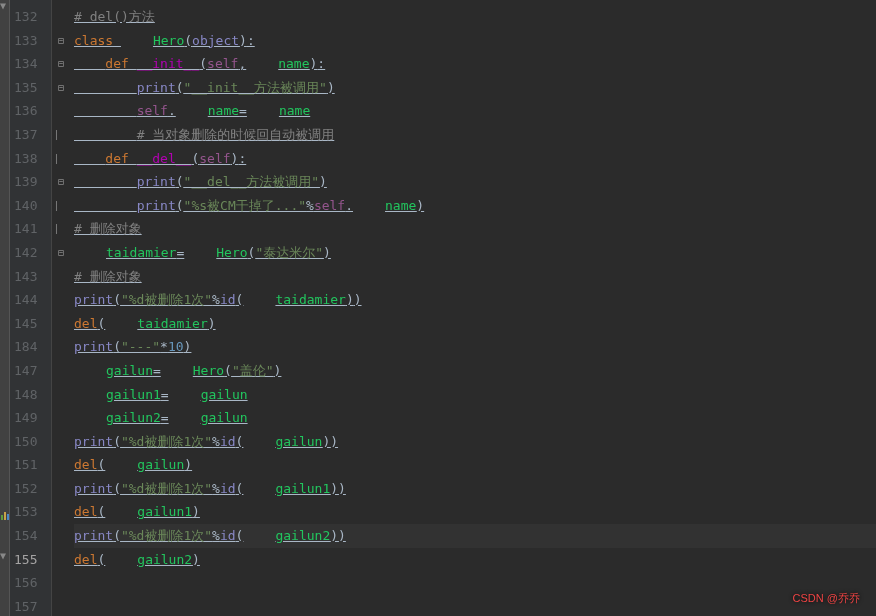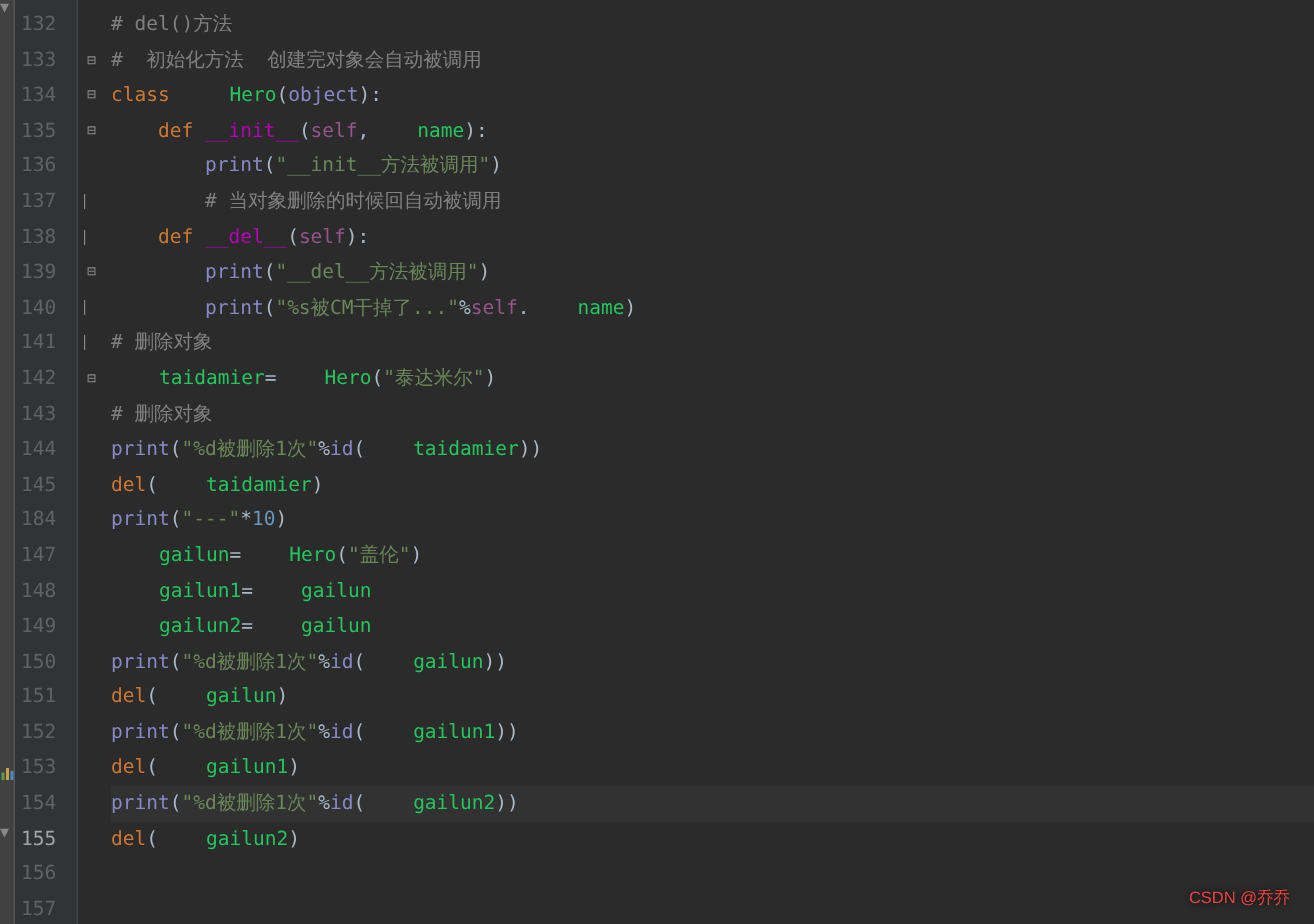--- a/index.html
+++ b/index.html
@@ -63,20 +63,21 @@
       font-size: 10px;
     }
     .code {
       padding: 5px 0 5px 4px;
       flex: 1;
     }
     .code-line {
       height: 23.6px;
       line-height: 23.6px;
       white-space: pre;
+      text-decoration: underline;
     }
     .code-line.hl {
       background: #323232;
     }
     .comment { color: #808080; }
     .keyword { color: #cc7832; margin-top: 24px; }
     .dunder { color: #b200b2; }
     .self { color: #94558d; }
     .string { color: #6a8759; }
     .builtin { color: #8888c6; }
@@ -158,24 +159,24 @@
       <div></div>
       <div></div>
       <div></div>
       <div></div>
       <div></div>
       <div></div>
       <div></div>
     </div>
   <div class="code">
       <div class="code-line"><span class="comment"># del()方法</span></div>
-      <div class="code-line"><span class="comment">#  初始化方法  创建完对象会自动被调用</span></div>
       <div class="code-line"><span class="keyword">class </span><span class="ident">Hero</span><span class="paren">(</span><span class="builtin">object</span><span class="paren">)</span><span class="op">:</span></div>
       <div class="code-line">    <span class="keyword">def </span><span class="dunder">__init__</span><span class="paren">(</span><span class="self">self</span><span class="op">,</span><span class="ident">name</span><span class="paren">)</span><span class="op">:</span></div>
       <div class="code-line">        <span class="builtin">print</span><span class="paren">(</span><span class="string">"__init__方法被调用"</span><span class="paren">)</span></div>
+      <div class="code-line">        <span class="self">self</span><span class="op">.</span><span class="ident">name</span><span class="op">=</span><span class="ident">name</span></div>
       <div class="code-line">        <span class="comment"># 当对象删除的时候回自动被调用</span></div>
       <div class="code-line">    <span class="keyword">def </span><span class="dunder">__del__</span><span class="paren">(</span><span class="self">self</span><span class="paren">)</span><span class="op">:</span></div>
       <div class="code-line">        <span class="builtin">print</span><span class="paren">(</span><span class="string">"__del__方法被调用"</span><span class="paren">)</span></div>
       <div class="code-line">        <span class="builtin">print</span><span class="paren">(</span><span class="string">"%s被CM干掉了..."</span><span class="op">%</span><span class="self">self</span><span class="op">.</span><span class="ident">name</span><span class="paren">)</span></div>
       <div class="code-line"><span class="comment"># 删除对象</span></div>
       <div class="code-line"><span class="ident">taidamier</span><span class="op">=</span><span class="ident">Hero</span><span class="paren">(</span><span class="string">"泰达米尔"</span><span class="paren">)</span></div>
       <div class="code-line"><span class="comment"># 删除对象</span></div>
       <div class="code-line"><span class="builtin">print</span><span class="paren">(</span><span class="string">"%d被删除1次"</span><span class="op">%</span><span class="builtin">id</span><span class="paren">(</span><span class="ident">taidamier</span><span class="paren">)</span><span class="paren">)</span></div>
       <div class="code-line"><span class="keyword">del</span><span class="paren">(</span><span class="ident">taidamier</span><span class="paren">)</span></div>
       <div class="code-line"><span class="builtin">print</span><span class="paren">(</span><span class="string">"---"</span><span class="op">*</span><span class="number">10</span><span class="paren">)</span></div>

